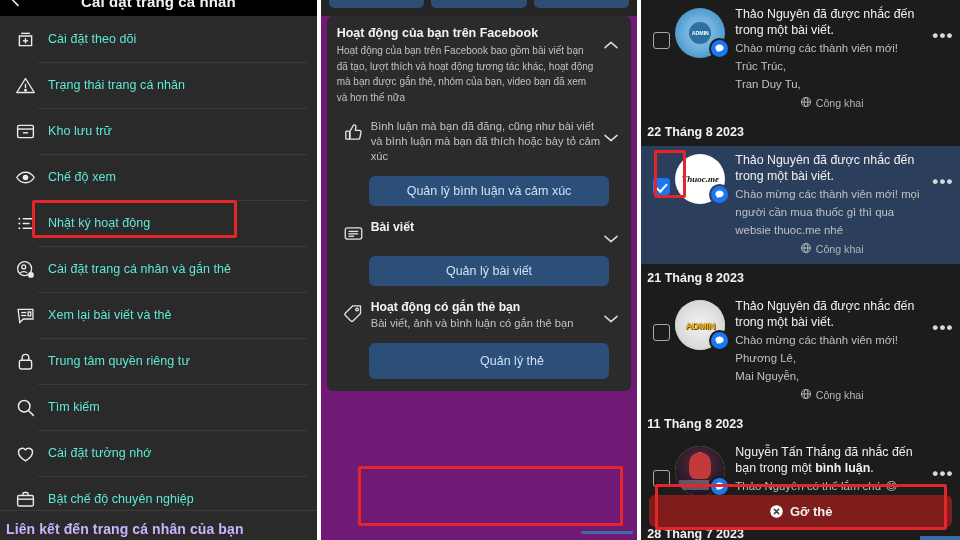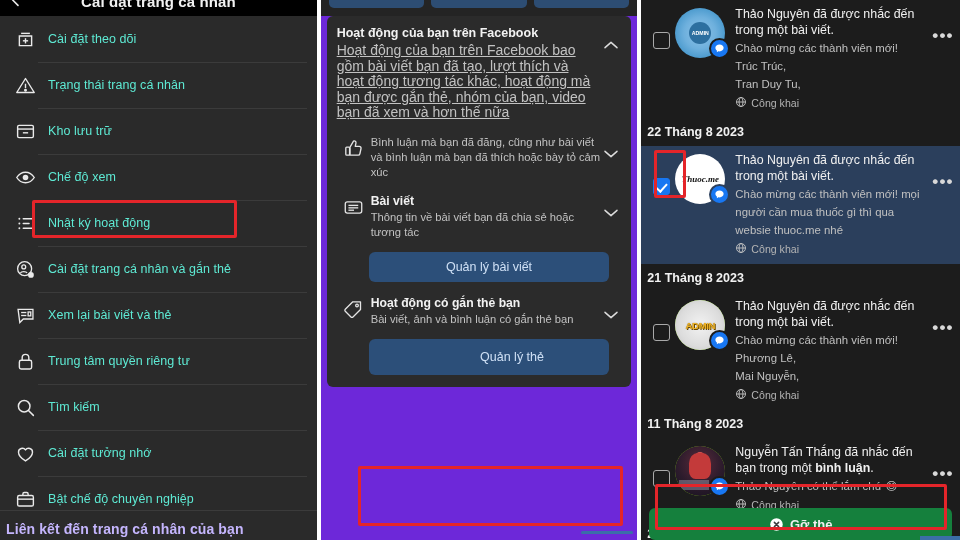--- a/index.html
+++ b/index.html
@@ -8,21 +8,21 @@
     background: #000;
     font-family: "Liberation Sans", "DejaVu Sans", sans-serif;
     overflow: hidden;
   }
   .stage { position: relative; width: 960px; height: 540px; display: flex; background:#0a0a0a; }
 
   
   .panel { position: relative; height: 540px; overflow: hidden; background:#262626; }
   .panel-left  { width: 318px; background:#2a2a2a; }
   .divider-v   { width: 4px; height:540px; background:#ffffff; }
-  .panel-mid   { width: 318px; background:#6d28d9; }
+  .panel-mid   { width: 318px; background:#701a75; }
   .panel-right { width: 320px; background:#1c1c1c; }
 
   
   .l-header {
     height: 16px; position: relative; background:#000000;
     border-bottom: 0px solid #3a3a3a;
   }
   .l-header-title {
     position:absolute; left:0; right:0; top:-7px; text-align:center;
     color:#f2f2f2; font-size:15px; font-weight:700; letter-spacing:.1px;
@@ -70,21 +70,21 @@
   }
   .m-pill {
     flex:1; height:22px; margin-top:-14px; background:#2d4d73; border-radius:5px;
   }
   .m-gap { height:8px; background:#242424; }
 
   .m-card {
     background:#2b2b2b; margin:0 6px; border-radius:6px; padding:10px 10px 12px 10px;
   }
   .m-sec-title { color:#f2f2f2; font-size:12.5px; font-weight:700; margin-bottom:3px; }
-  .m-sec-desc  { color:#c2c2c2; font-size:14px; line-height:15.5px;text-decoration:underline; }
+  .m-sec-desc  { color:#c2c2c2; font-size:10px; line-height:15.5px; }
   .m-sec-head { display:flex; align-items:flex-start; }
   .m-sec-head-text { flex:1; padding-right:6px; }
   .m-chev { width:20px; min-width:20px; display:flex; align-items:center; justify-content:center;
             color:#dcdcdc; padding-top:14px; }
   .m-chev svg { width:16px; height:10px; display:block; }
 
   .m-item { display:flex; align-items:flex-start; margin-top:14px; }
   .m-item-ico { width:34px; min-width:34px; display:flex; align-items:flex-start;
                 justify-content:center; color:#e4e4e4; padding-top:3px; }
   .m-item-ico svg { width:21px; height:21px; display:block; }
@@ -137,29 +137,29 @@
     position:absolute; right:1px; bottom:-1px; width:21px; height:21px; border-radius:50%;
     background:#1877f2; display:flex; align-items:center; justify-content:center;
     border:2px solid #1c1c1c;
   }
   .r-item.selected .r-badge { border-color:#2b3f5c; }
   .r-badge svg { width:11px; height:11px; display:block; }
   .r-body { flex:1; padding-left:4px; padding-right:2px; }
   .r-title { color:#f0f0f0; font-size:12.4px; line-height:16px; }
   .r-title b { font-weight:700; }
   .r-snippet { color:#c0c0c0; font-size:11.4px; line-height:18px; margin-top:1px; }
-  .r-meta { display:flex; align-items:center; margin-top:3px; color:#b4b4b4; font-size:10.6px; }
+  .r-meta { display:flex; align-items:center; margin-top:3px; color:#b4b4b4; font-size:10.6px;justify-content:center; }
   .r-meta svg { width:12px; height:12px; margin-right:4px; }
   .r-more {
     width:26px; min-width:26px; color:#d8d8d8; font-size:17px; letter-spacing:1.2px;
     padding-top:26px; text-align:center; font-weight:700; line-height:8px;
   }
   .r-bottom-bar {
-    position:absolute; left:8px; right:8px; bottom:0; height:32px;
-    background:#15803d; border-radius:6px;
+    position:absolute; left:8px; right:8px; bottom:13px; height:32px;
+    background:#7f1d1d; border-radius:6px;
     display:flex; align-items:center; justify-content:center; gap:6px;
     color:#f0f0f0; font-size:13px; font-weight:700;
   }
   .r-bottom-bar svg { width:15px; height:15px; display:block; }
   .r-blue-tick {
     position:absolute; right:0px; bottom:0px; width:40px; height:4px; background:#3b6ea8;
   }
 
   
   .av-admin1 { width:100%; height:100%; background:
@@ -369,33 +369,35 @@
         </span>
         <div class="m-item-body">
           <div class="m-item-desc">Bình luận mà bạn đã đăng, cũng như bài viết và bình luận mà bạn đã thích hoặc bày tỏ cảm xúc</div>
         </div>
         <div class="m-chev">
           <svg viewBox="0 0 24 14" fill="none" stroke="currentColor" stroke-width="2.2" stroke-linecap="round" stroke-linejoin="round">
               <polyline points="3 3 12 11 21 3"></polyline>
             </svg>
         </div>
       </div>
+      <div class="m-btn wide">
+        <span>Quản lý bình luận và cảm xúc</span>
+      </div>
 
       <div class="m-item">
         <span class="m-item-ico">
           <svg viewBox="0 0 24 24" fill="none" stroke="currentColor" stroke-width="1.5">
             <rect x="2.6" y="5.6" width="18.8" height="12.8" rx="2.4"></rect>
             <line x1="6.2" y1="9.6" x2="17.4" y2="9.6"></line>
             <line x1="6.2" y1="12.4" x2="17.4" y2="12.4"></line>
             <line x1="6.2" y1="15.1" x2="12.6" y2="15.1"></line>
             </svg>
         </span>
         <div class="m-item-body">
           <div class="m-item-title">Bài viết</div>
-          <div class="m-item-desc">Thông tin về bài viết bạn đã chia sẻ hoặc tương tác</div>
         </div>
         <div class="m-chev">
           <svg viewBox="0 0 24 14" fill="none" stroke="currentColor" stroke-width="2.2" stroke-linecap="round" stroke-linejoin="round">
               <polyline points="3 3 12 11 21 3"></polyline>
             </svg>
         </div>
       </div>
       <div class="m-btn wide">
         <span>Quản lý bài viết</span>
       </div>

